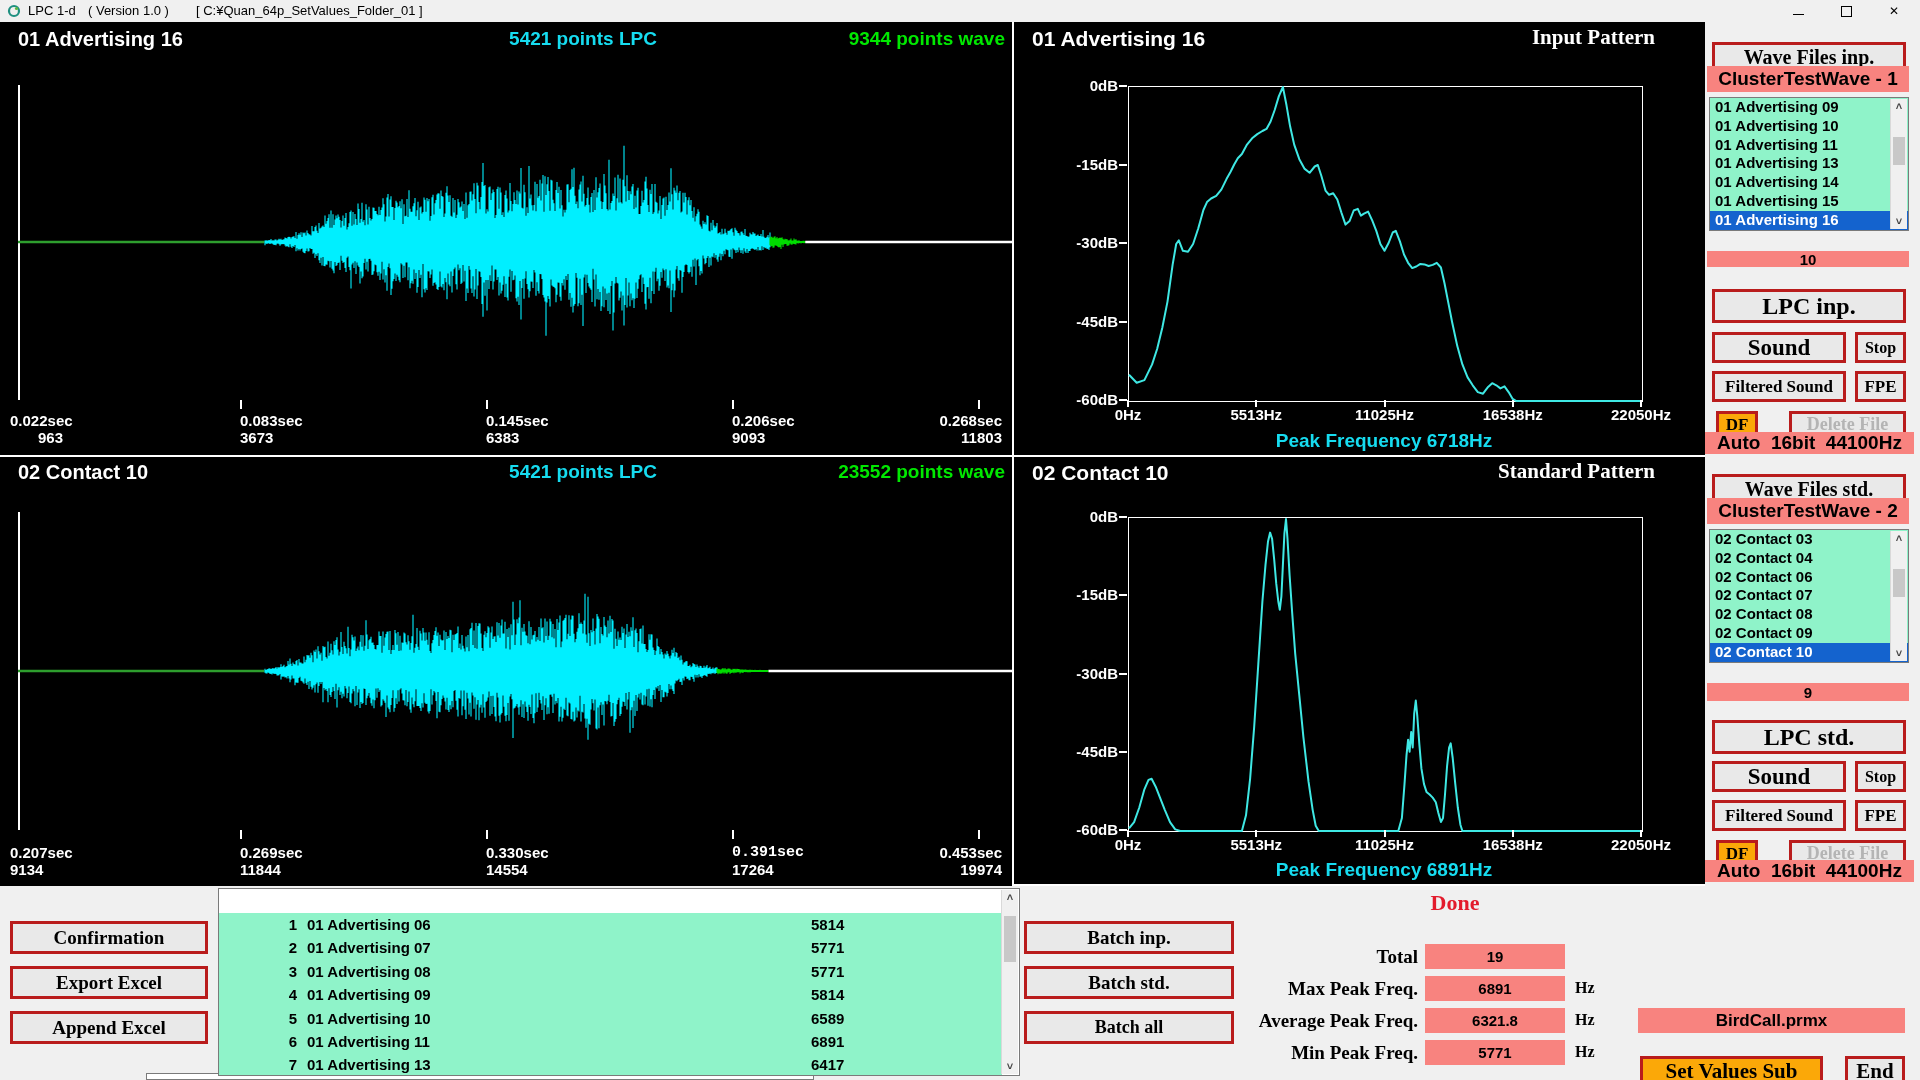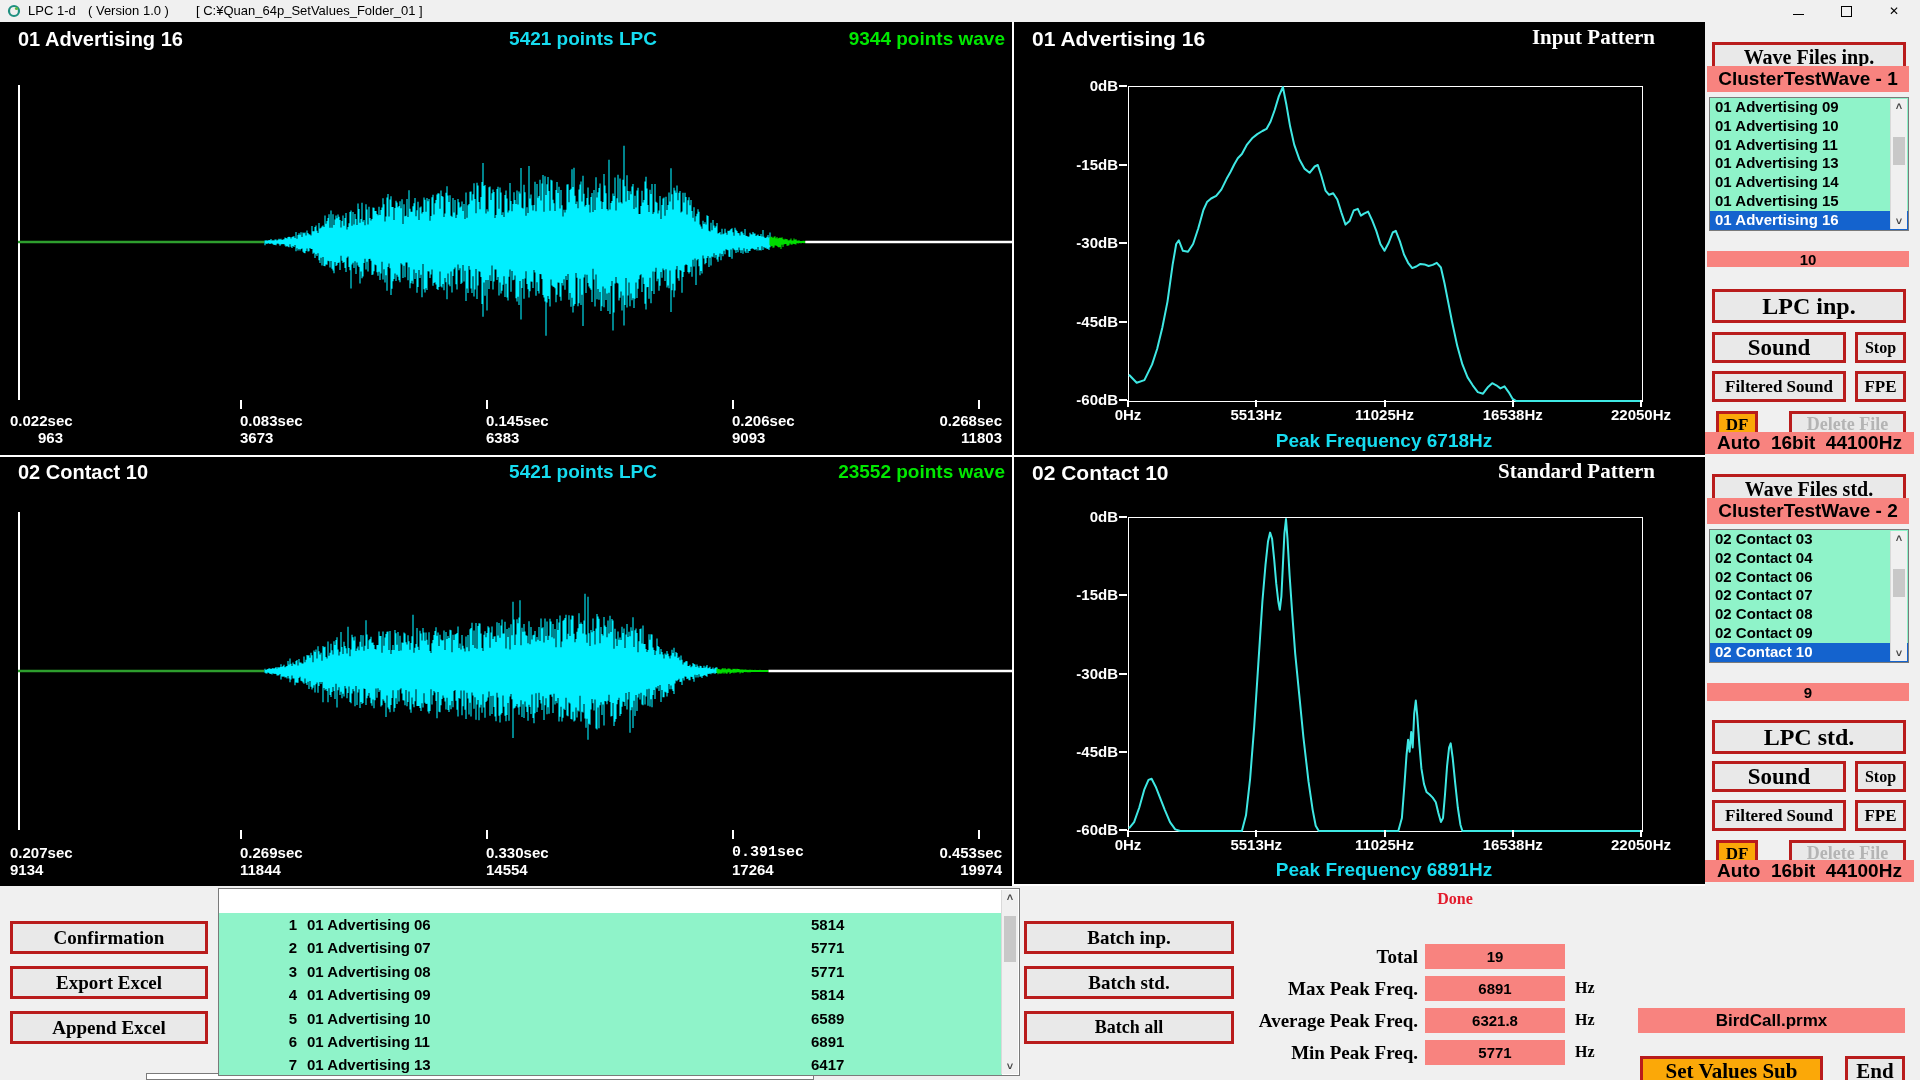--- a/index.html
+++ b/index.html
@@ -50,21 +50,21 @@
   .th{position:absolute;top:2px;font-size:16px;font-weight:bold;color:#000;}
   .tbody{position:absolute;left:0;top:24px;right:17px;bottom:0;background:#8ff3c9;overflow:hidden;}
   .trow{position:relative;height:23.4px;line-height:23.4px;font-size:15px;font-weight:bold;color:#000;}
   .tn{position:absolute;left:0;width:78px;text-align:right;}
   .tf{position:absolute;left:88px;}
   .tq{position:absolute;left:592px;}
   
   .statlabel{position:absolute;font-family:"Liberation Serif",serif;font-weight:bold;font-size:19px;color:#000;text-align:right;}
   .statbox{position:absolute;background:#f8837f;color:#000;font-size:15px;font-weight:bold;display:flex;align-items:center;justify-content:center;}
   .statunit{position:absolute;font-family:"Liberation Serif",serif;font-weight:bold;font-size:16px;color:#000;}
-  .done{position:absolute;color:#e31b2c;font-family:"Liberation Serif",serif;font-weight:bold;font-size:16px;text-align:center;}
+  .done{position:absolute;color:#e31b2c;font-family:"Liberation Serif",serif;font-weight:bold;font-size:22px;text-align:center;}
   .cutbox{position:absolute;background:#fff;border:1px solid #7a7a7a;box-sizing:border-box;}
 </style>
 </head>
 <body>
 
 <div id="app">
 
   <div class="main"></div>
   <div class="sidebar"></div>
   <div class="bottomstrip"></div>

